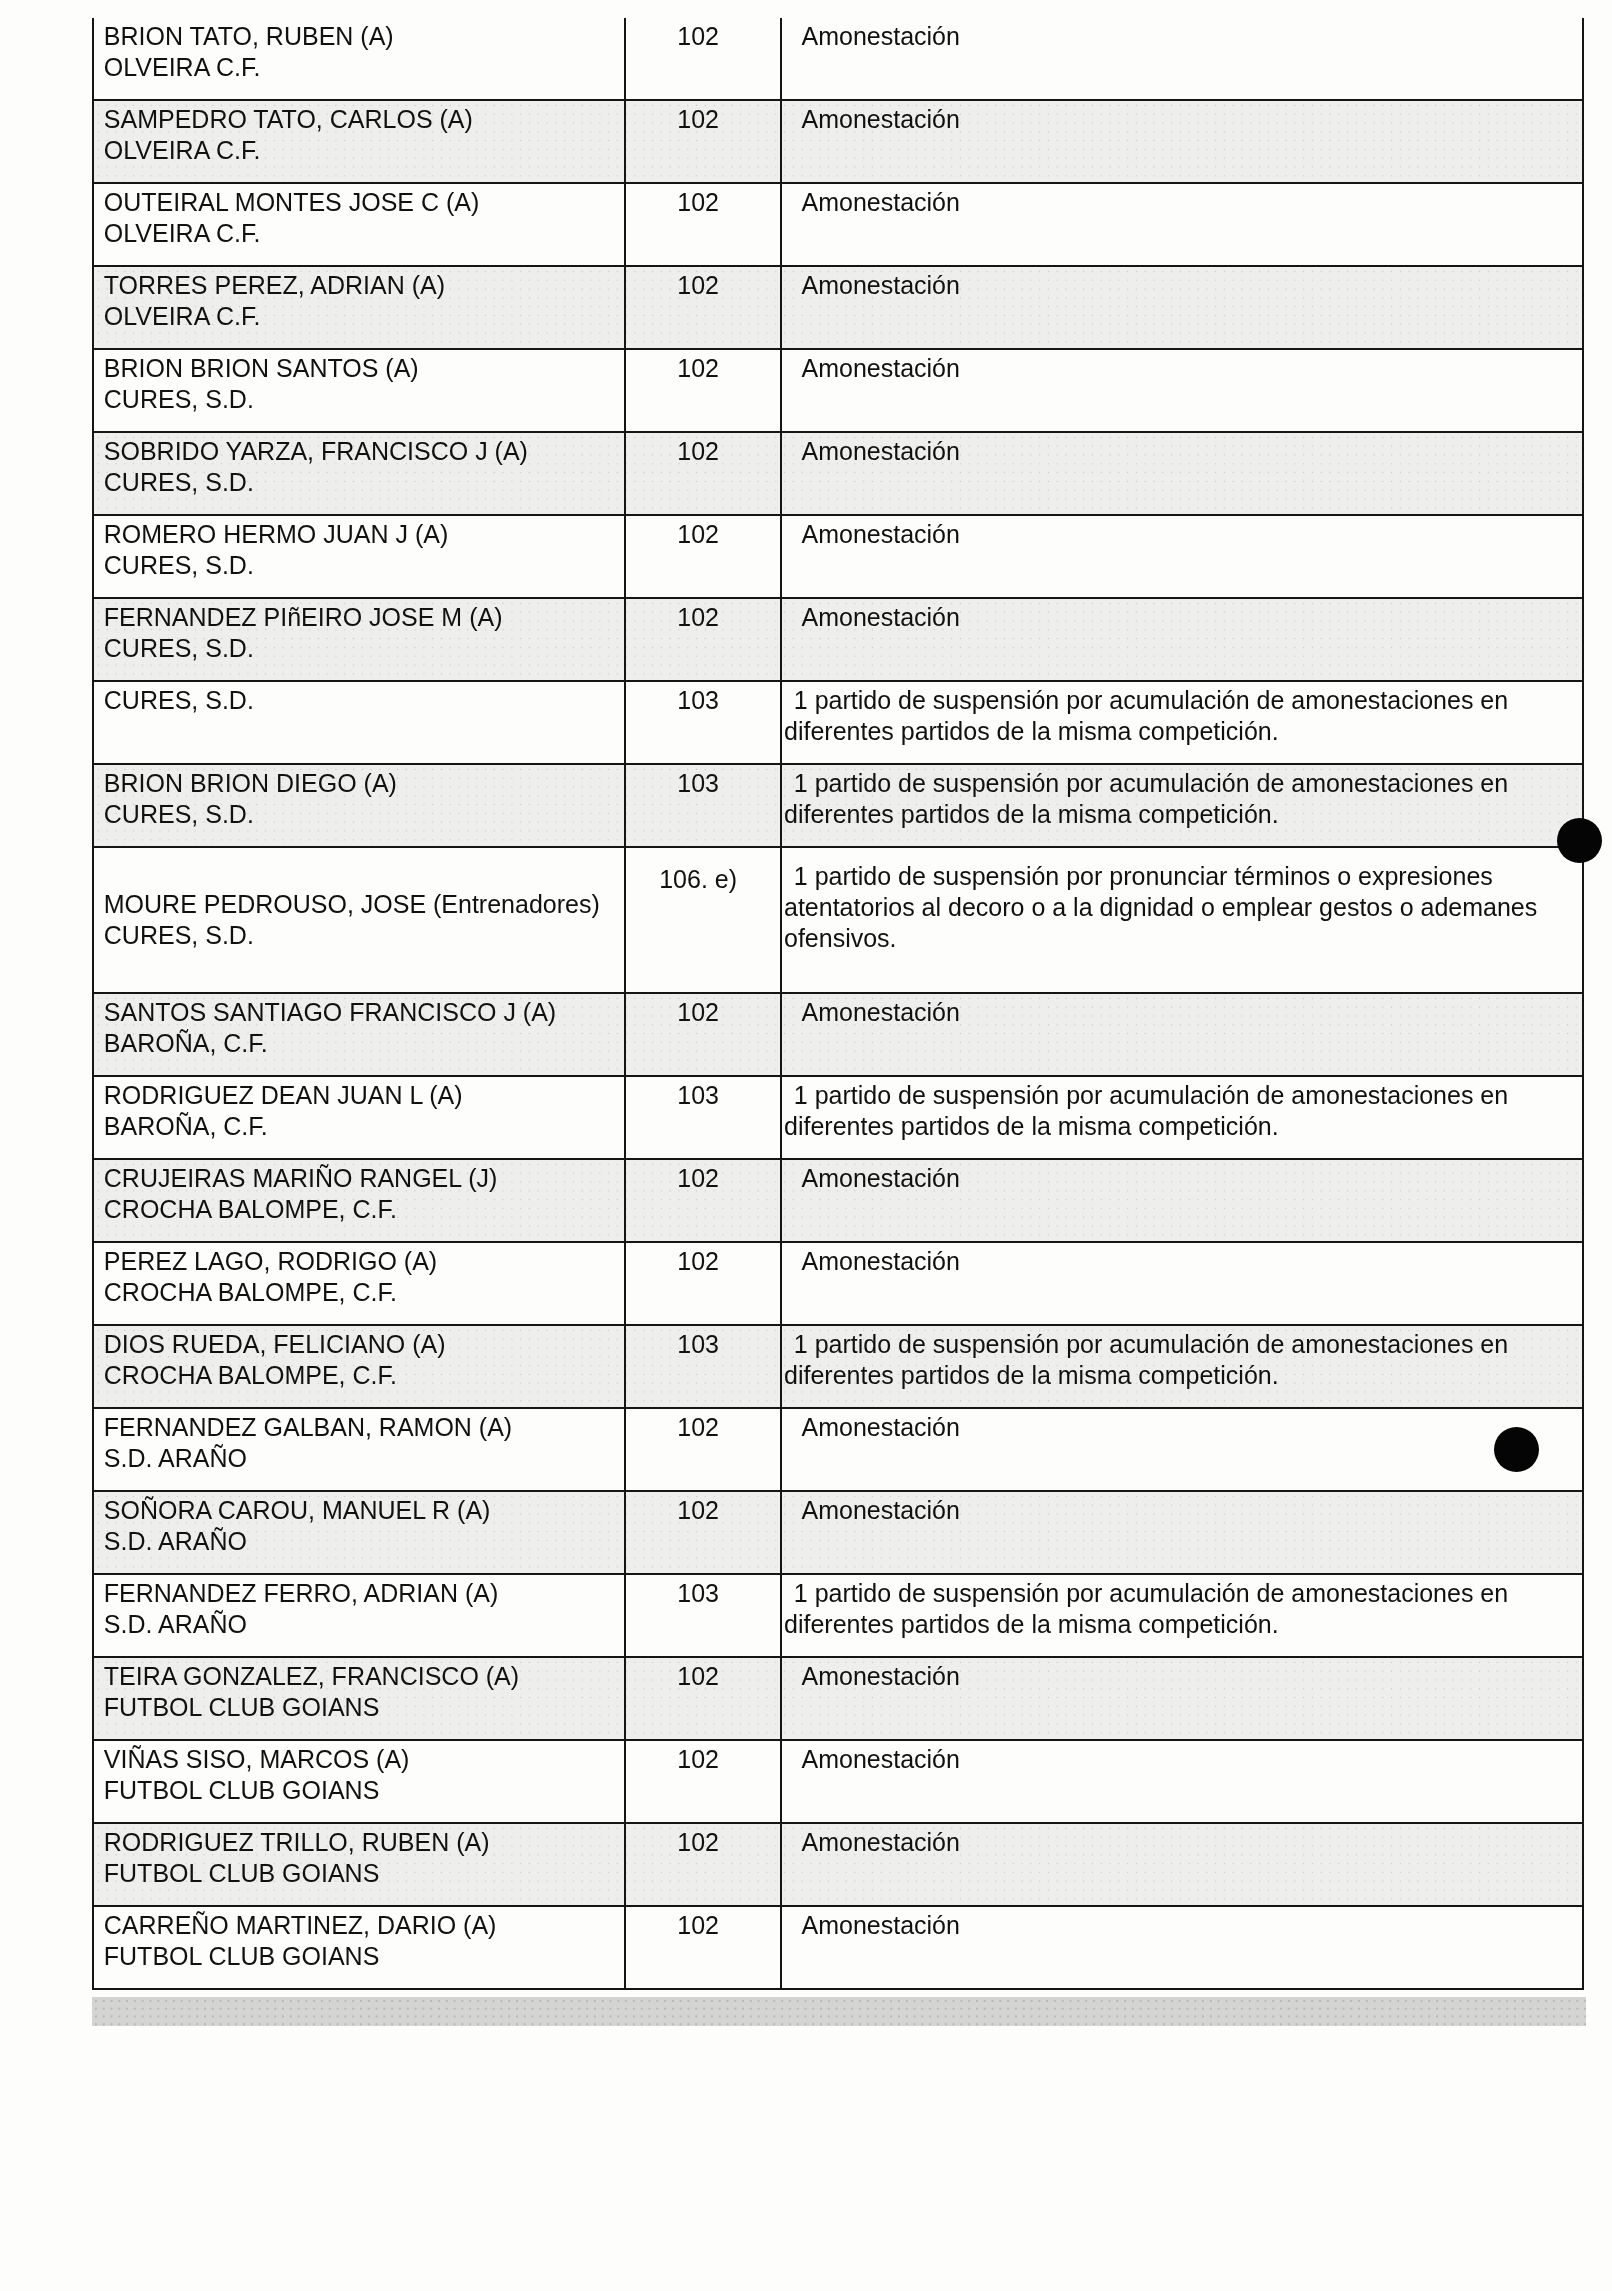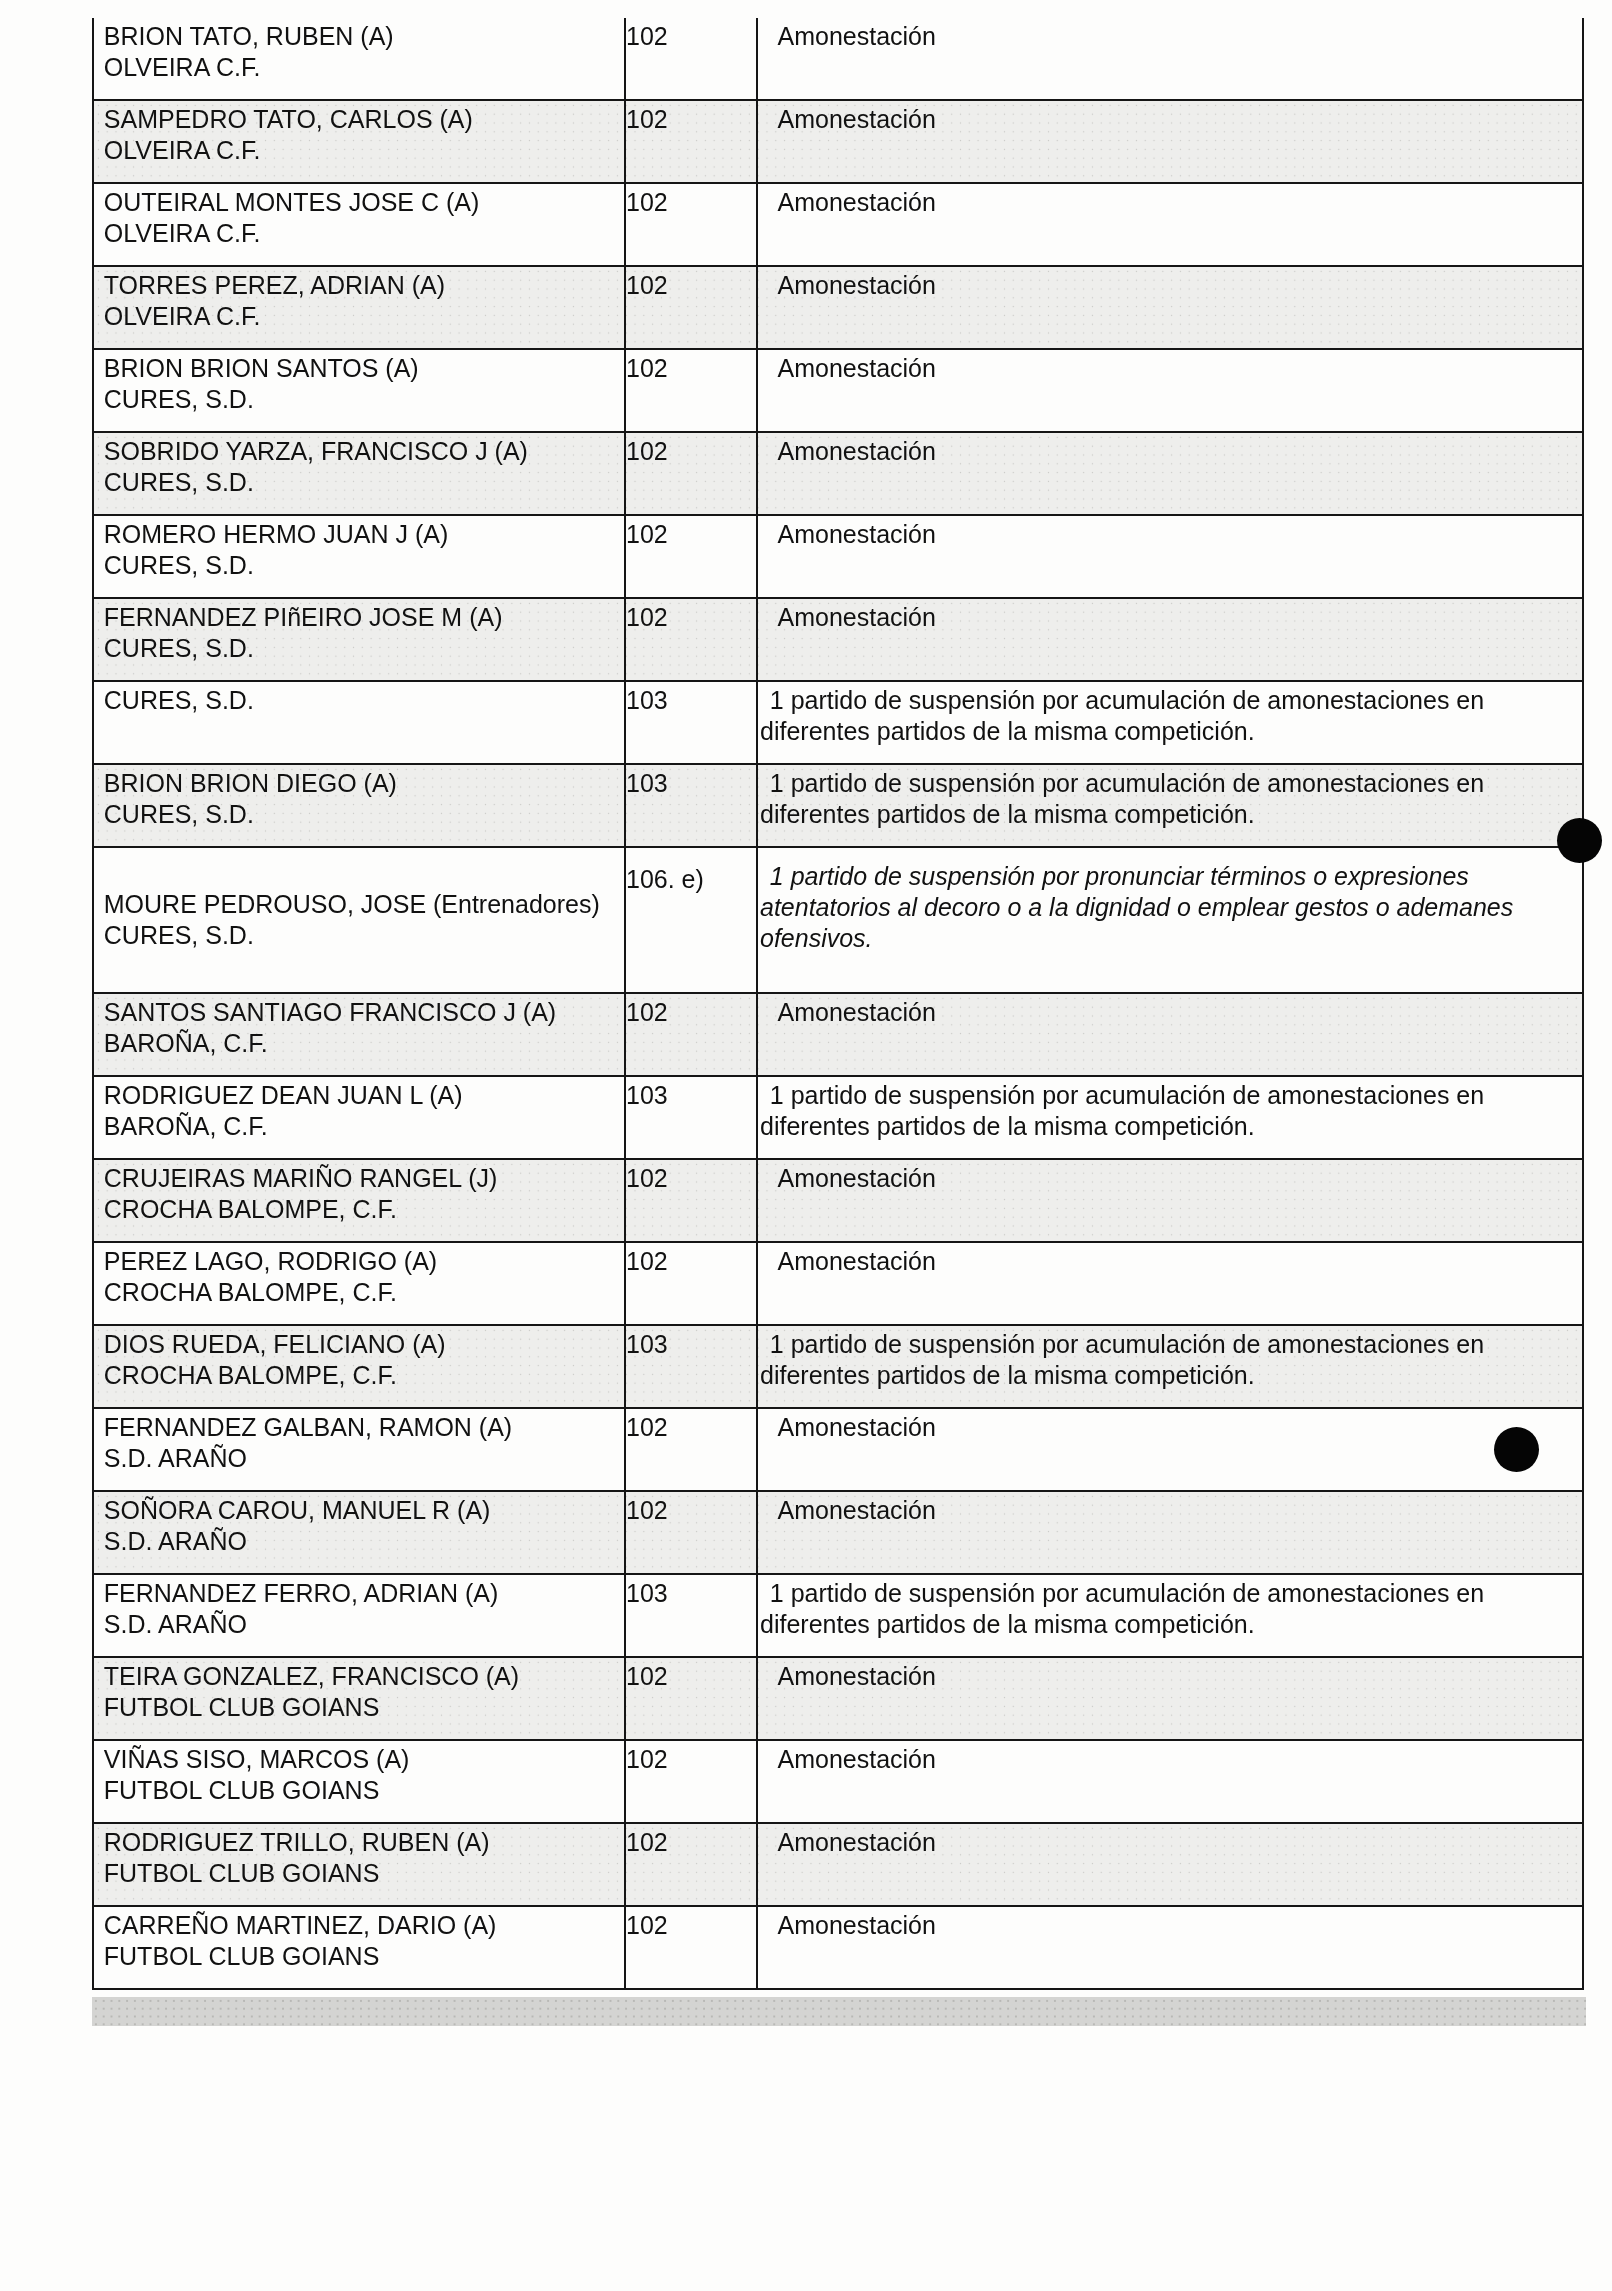--- a/index.html
+++ b/index.html
@@ -17,21 +17,21 @@
     position: relative;
   }
   .row.tall { height: 144px; }
   .row.shade {
     background-color: #eeeeec;
     background-image: radial-gradient(#c9c9c6 0.8px, transparent 1px);
     background-size: 8.8px 8.8px;
   }
   .cell { box-sizing: border-box; padding: 3.9px 0 0 9.8px; font-size: 25px; line-height: 31px; }
   .c-name { width: 532px; border-right: 2.9px solid #151515; }
-  .c-art { width: 132px; border-right: 2.9px solid #151515; text-align: left; padding-left: 0; padding-right: 9.8px; }
+  .c-art { width: 156px; border-right: 2.9px solid #151515; text-align: center; padding-left: 0; padding-right: 9.8px; }
   .c-desc { flex: 1; padding-left: 19.5px; padding-right: 19.5px; }
   .c-desc.long { padding-left: 2px; }
   .c-desc.long .first { padding-left: 9.8px; }
   .tall .c-name { padding-top: 41px; }
   .line { display: block; white-space: nowrap; }
   .dot {
     position: absolute; width: 45px; height: 45px; border-radius: 50%; background: #050505;
   }
   .grey-band {
     position: absolute; left: 92px; top: 1997px; width: 1494px; height: 29px;
@@ -141,21 +141,21 @@
       </div>
       <div class="dot" style="right:-19.5px; top:53px;"></div>
     </div>
 
     <div class="row tall">
       <div class="cell c-name">
         <span class="line">MOURE PEDROUSO, JOSE (Entrenadores)</span>
         <span class="line">CURES, S.D.</span>
       </div>
       <div class="cell c-art" style="padding-top:16px;">106. e)</div>
-      <div class="cell c-desc long" style="padding-top:13.7px;font-style:italic;">
+      <div class="cell c-desc long" style="padding-top:13.7px;">
         <span class="line first">1 partido de suspensión por pronunciar términos o expresiones</span>
         <span class="line">atentatorios al decoro o a la dignidad o emplear gestos o ademanes</span>
         <span class="line">ofensivos.</span>
       </div>
     </div>
 
     <div class="row shade">
       <div class="cell c-name">
         <span class="line">SANTOS SANTIAGO FRANCISCO J (A)</span>
         <span class="line">BAROÑA, C.F.</span>

